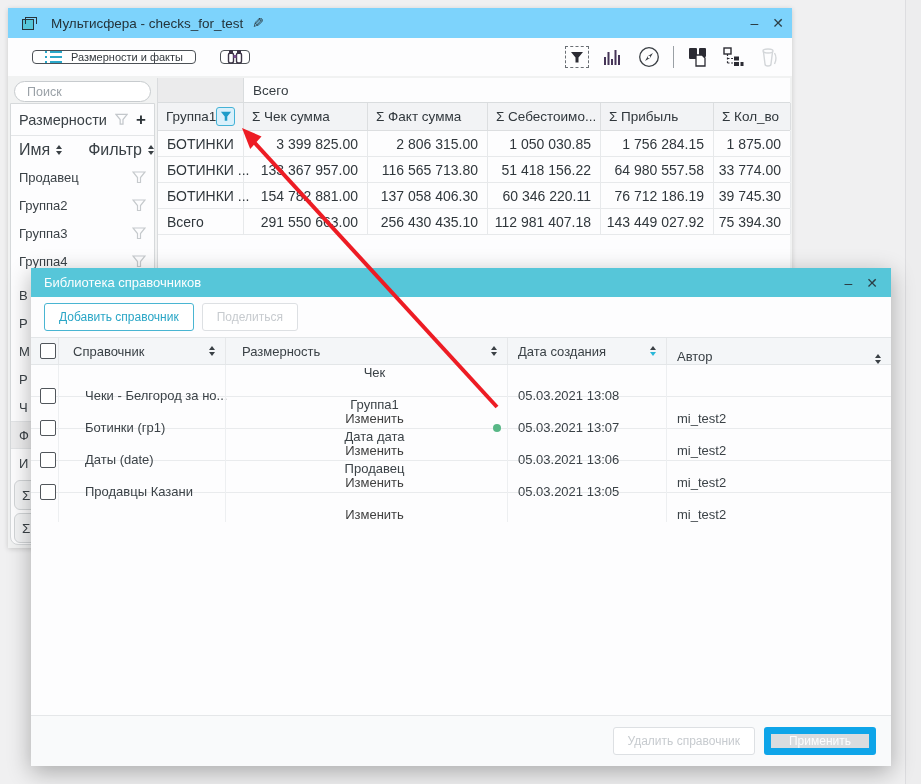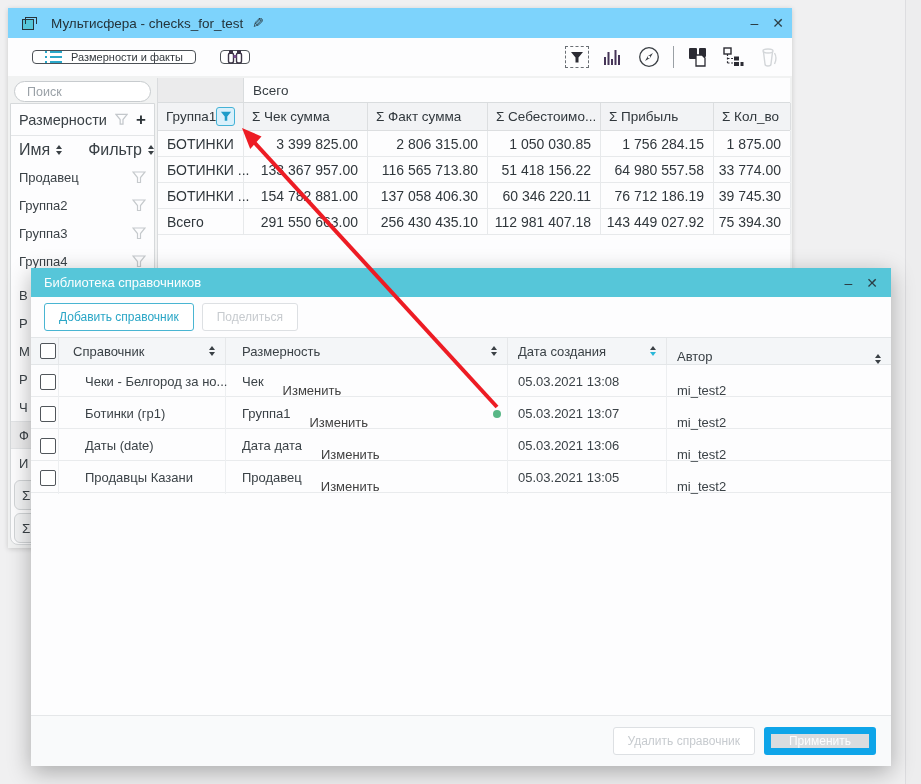--- a/index.html
+++ b/index.html
@@ -100,21 +100,21 @@
     border-top:1px solid #e3e6e8; border-bottom:1px solid #e3e6e8; }
   .d-head > div { display:flex; align-items:center; font-size:13px; color:#3a4146; border-right:1px solid #e6e8ea; }
   .d-head > div:last-child, .d-datarow > div:last-child { border-right:none;align-items:flex-end; }
   .d-head .sort { margin-left:auto; margin-right:10px; }
   .d-body { position:absolute; left:0; top:97px; width:100%; }
   .d-datarow { height:32px; border-bottom:1px solid #e9ebed; }
   .d-datarow > div { display:flex; align-items:center; font-size:13px; color:#3b4247;
     border-right:1px solid #edeff1; position:relative; white-space:nowrap; overflow:visible; }
   .cb { width:16px; height:16px; border:1.5px solid #51565b; border-radius:2px; background:#fff; margin-left:9px; }
   .pad-name { padding-left:26px; }
-  .pad-dim { padding-left:16px; gap:19px; }
+  .pad-dim { padding-left:16px; gap:13px;flex-direction:column; }
   .pad-sm { padding-left:10px; }
   .link { color:#404040;margin-top:18px; }
   .green-dot { position:absolute; right:6px; top:50%; margin-top:-4px; width:8px; height:8px;
     border-radius:50%; background:#58b786; }
   .dlg-footer { position:absolute; left:0; bottom:0; width:100%; height:51px; background:#f9fafb;
     border-top:1px solid #e5e7e9; display:flex; align-items:center; justify-content:flex-end;
     gap:9px; padding-right:15px; }
   .dlg-footer .btn { height:28px; }
   .dlg-footer .btn.disabled-fill { padding:0 18px; }
 

